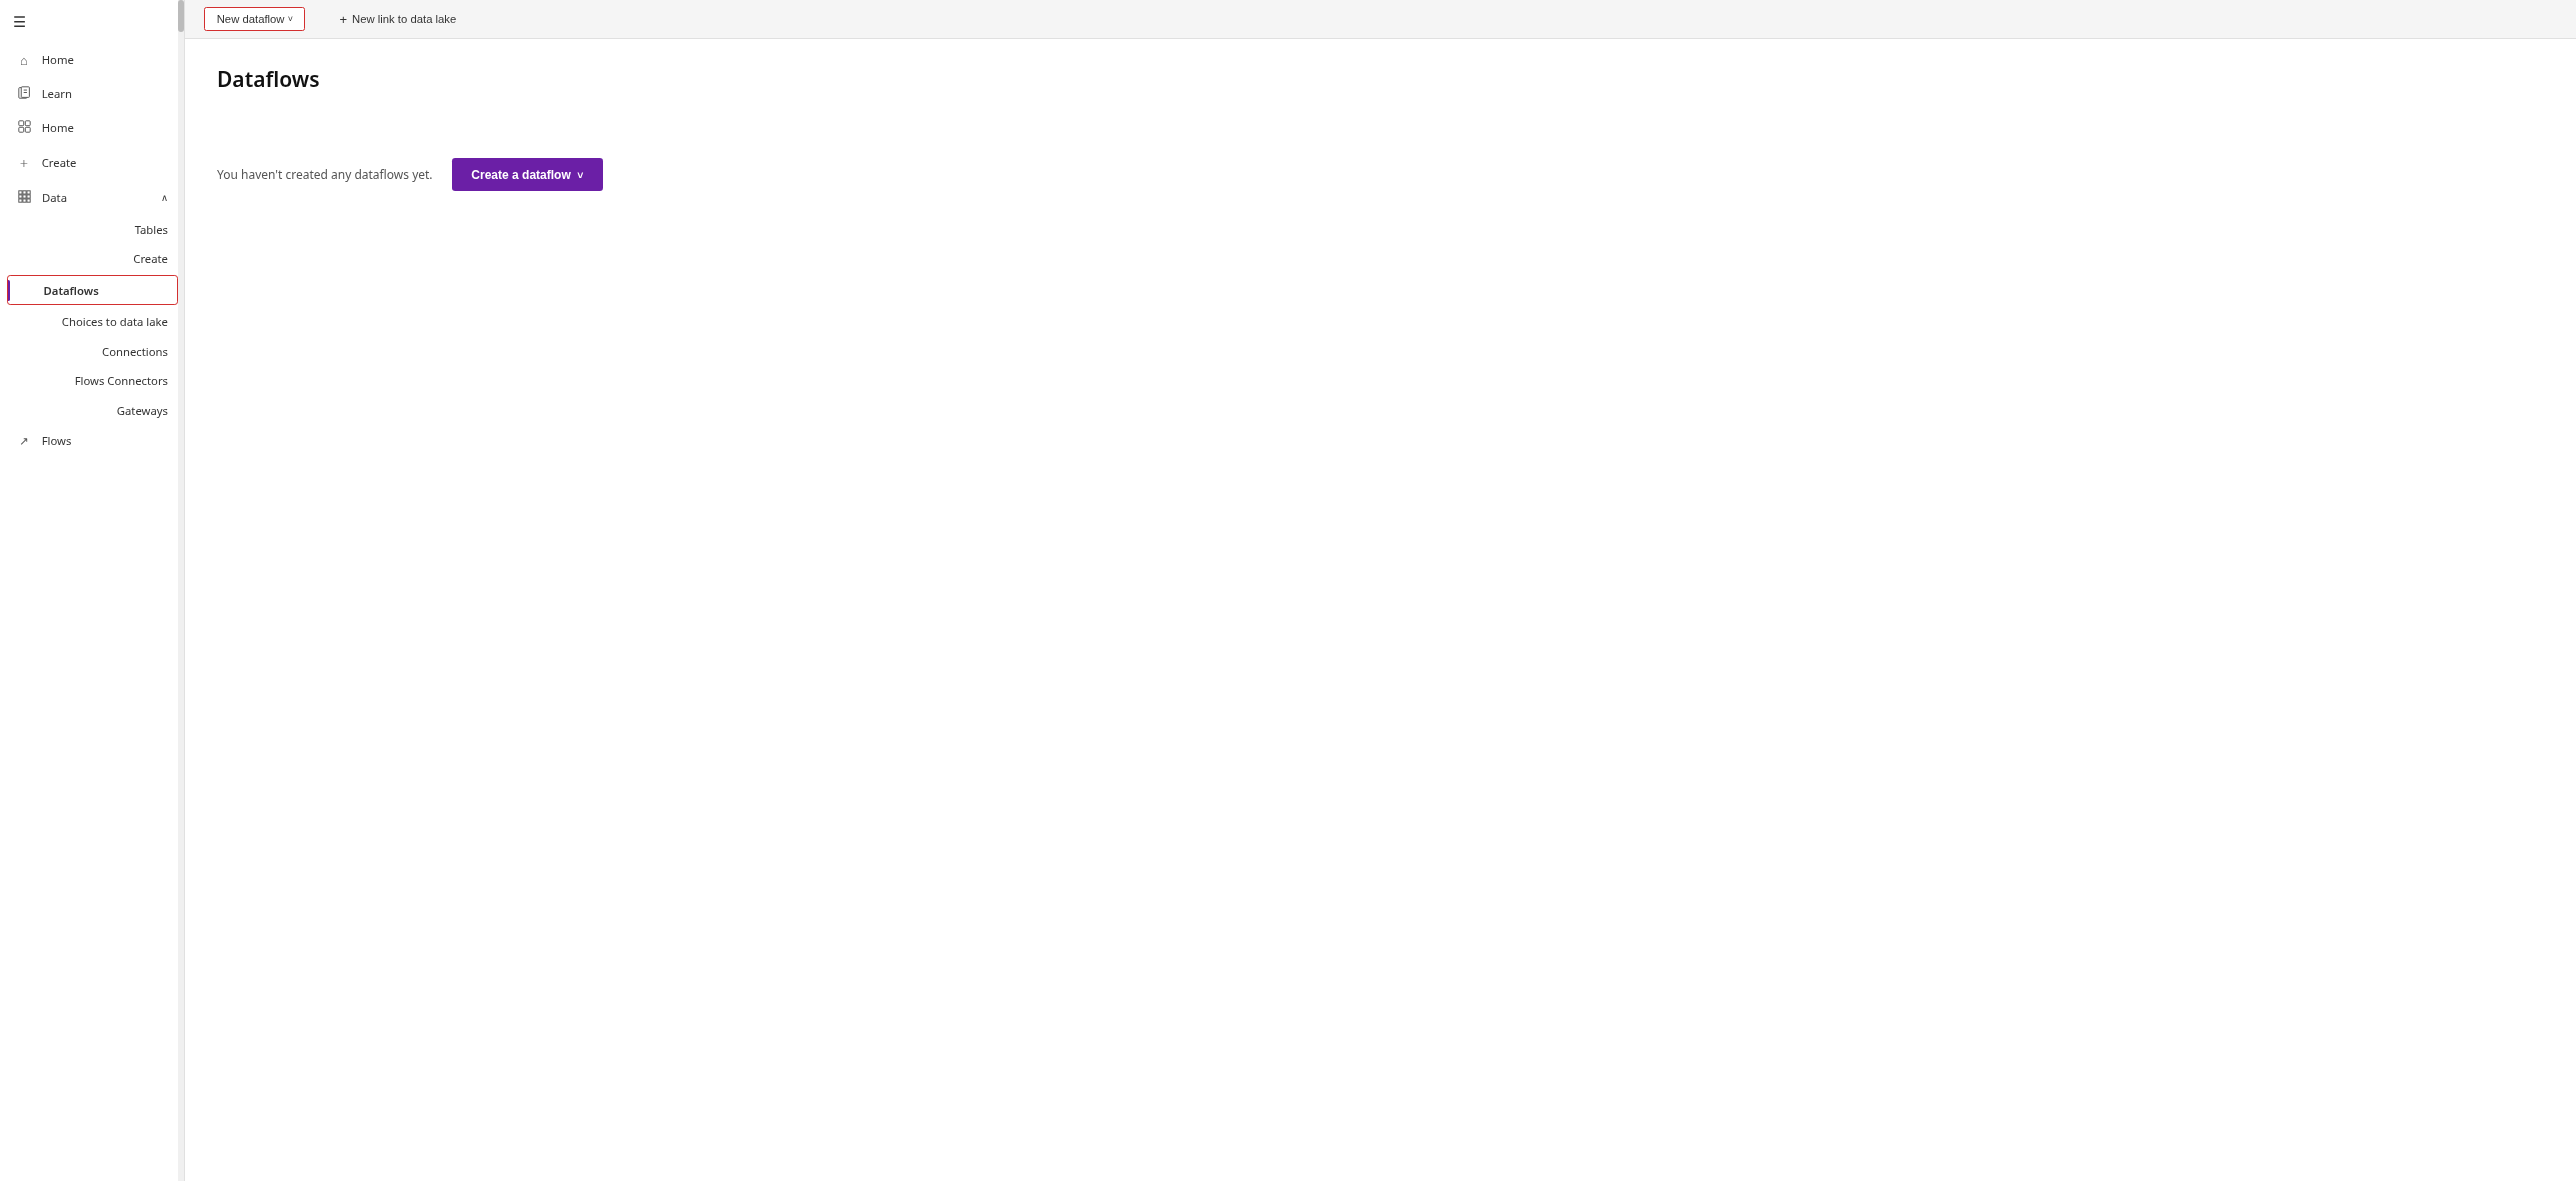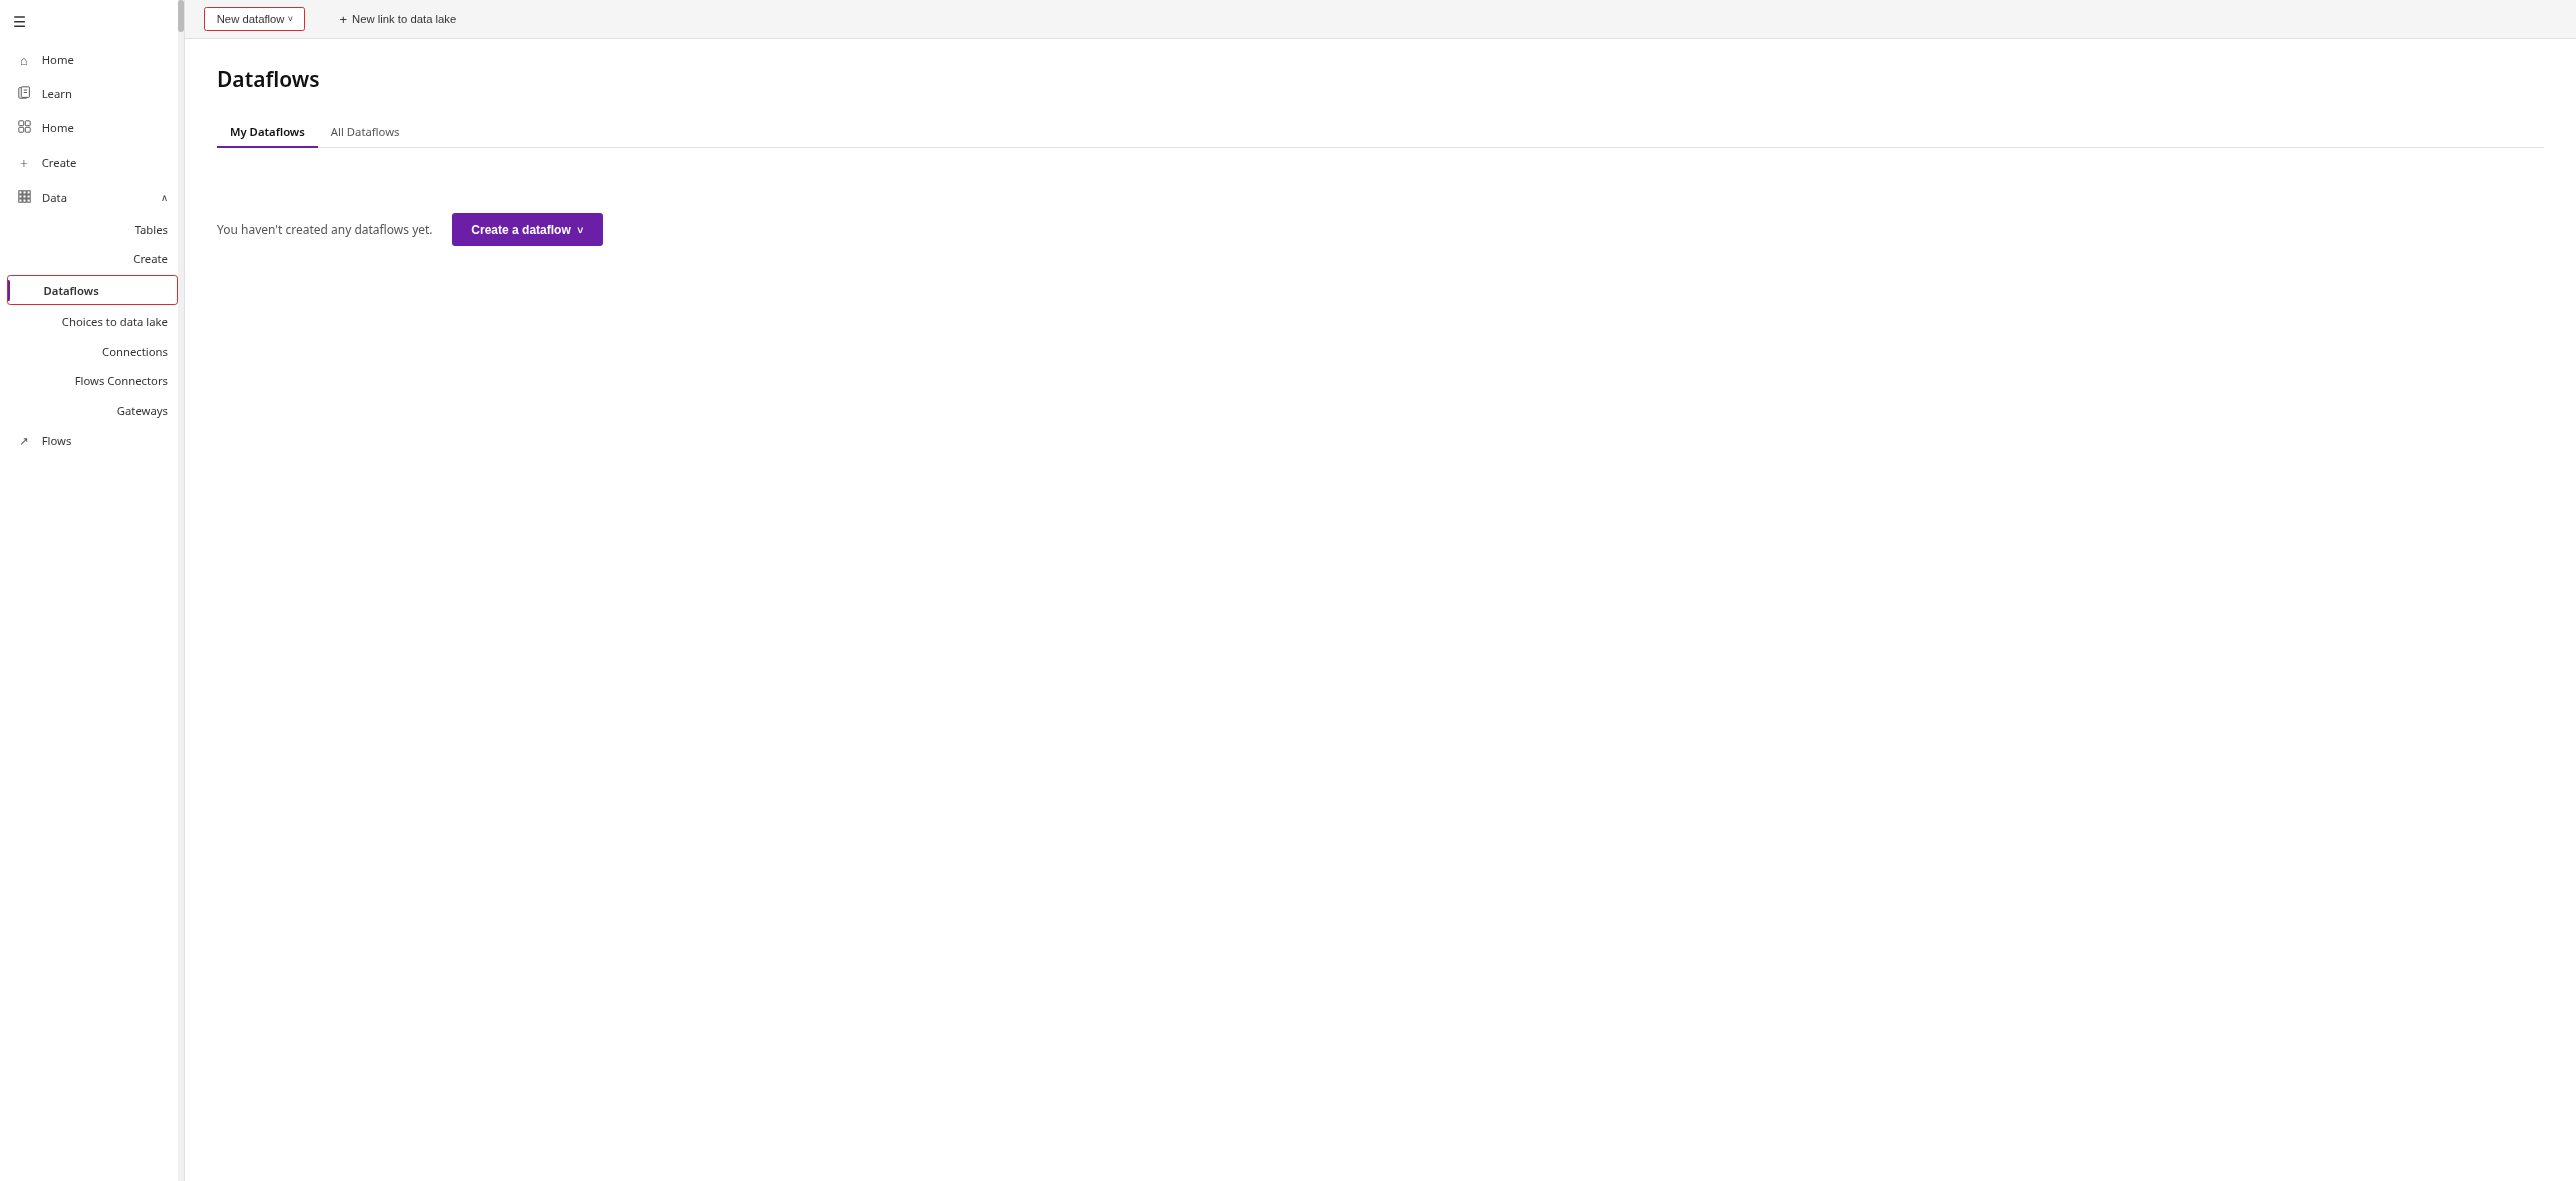--- a/index.html
+++ b/index.html
@@ -377,28 +377,20 @@
 
     <button class="toolbar-btn-secondary">
       <span style="font-size:13px;font-weight:300;">+</span>
       <span>New link to data lake</span>
     </button>
   </div>
 
   <div class="content">
     <h1 class="page-title">Dataflows</h1>
 
-    <div class="tabs">
-      <div class="tab active">
-        <span>My Dataflows</span>
-      </div>
-      <div class="tab">
-        <span>All Dataflows</span>
-      </div>
-    </div>
 
     <div class="empty-state">
       <p class="empty-state-text">You haven't created any dataflows yet.</p>
       <button class="create-btn">
         <span>Create a dataflow</span>
         <span class="chevron-icon">˅</span>
       </button>
     </div>
   </div>
 

